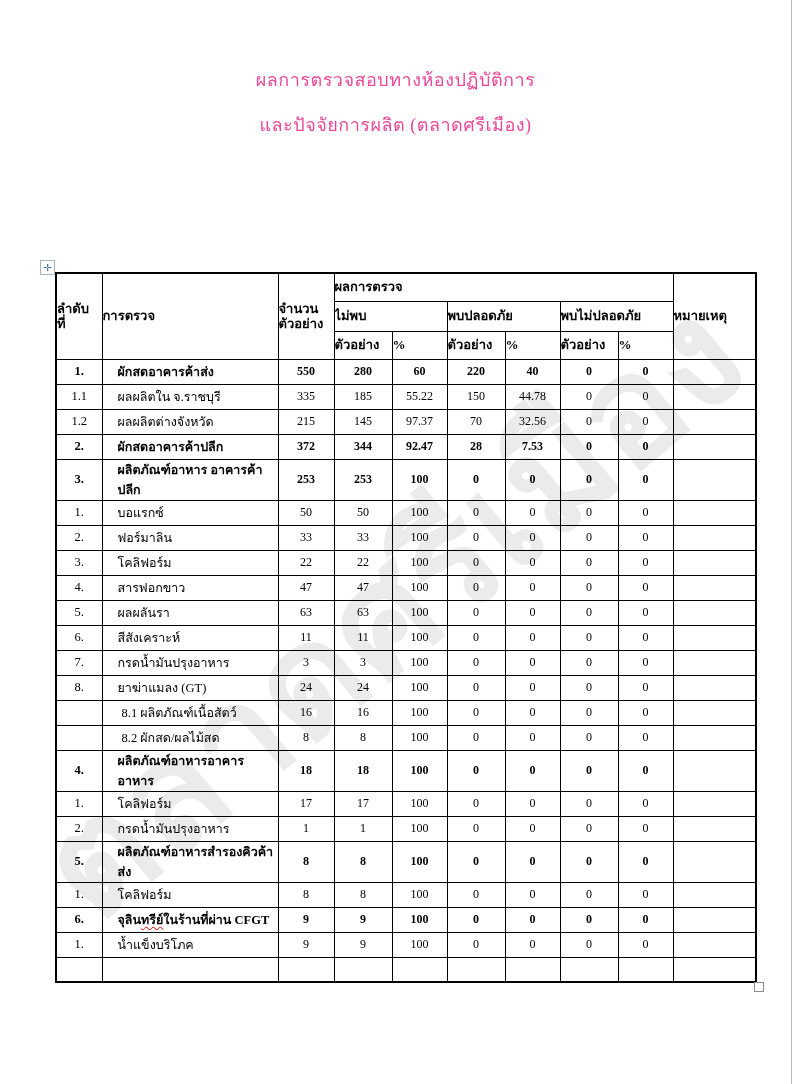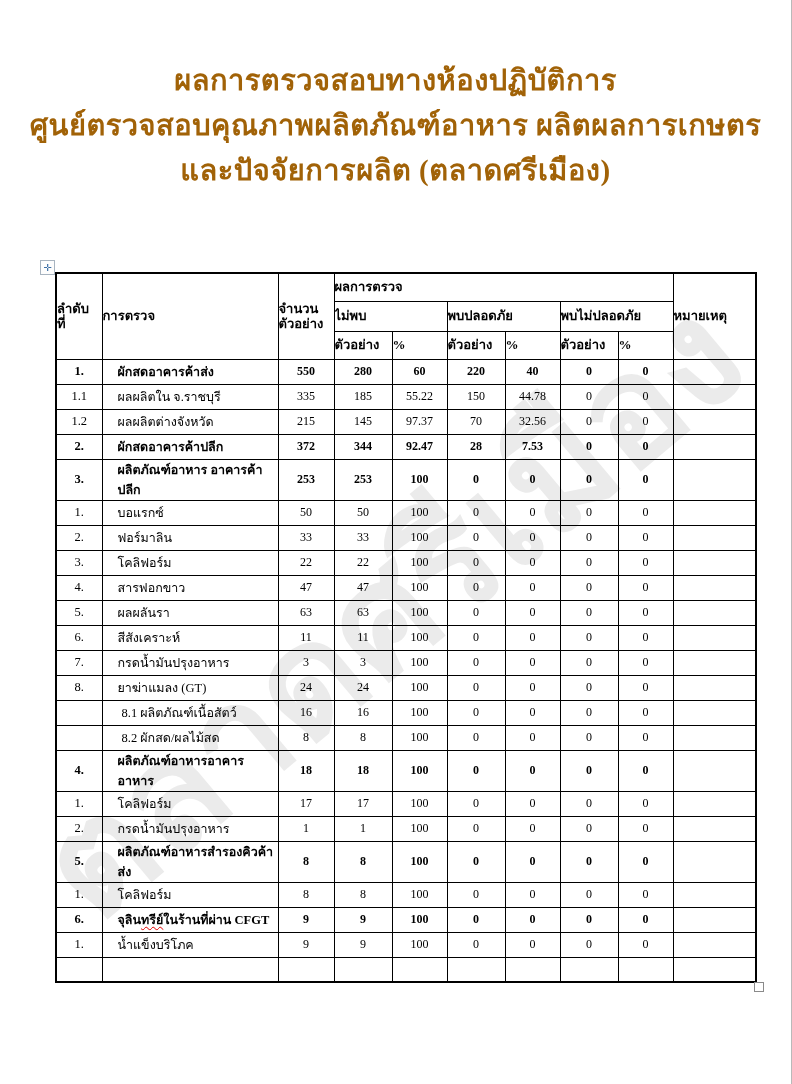--- a/index.html
+++ b/index.html
@@ -11,21 +11,21 @@
   .page{
     position:absolute;inset:0;background:#fff;
     border-right:1px solid #b9b9b9;
     overflow:hidden;
   }
   
   .title-block{
     padding-top:58px;text-align:center;
   }
   .title-line{
-    font-size:29px;font-weight:bold;color:#a16207;
+    font-size:18px;font-weight:normal;color:#ec4899;
     line-height:45px;letter-spacing:.5px;
   }
   
   .watermark{
     position:absolute;left:10px;top:250px;width:760px;height:720px;
     display:flex;align-items:center;justify-content:center;
     z-index:0;pointer-events:none;
   }
   .watermark span{
     display:block;white-space:nowrap;
@@ -84,21 +84,20 @@
 <body>
 
 <div class="page">
 
   <div class="watermark">
     <span>ตลาดศรีเมือง</span>
   </div>
 
   <div class="title-block">
     <div class="title-line">ผลการตรวจสอบทางห้องปฏิบัติการ</div>
-    <div class="title-line">ศูนย์ตรวจสอบคุณภาพผลิตภัณฑ์อาหาร ผลิตผลการเกษตร</div>
     <div class="title-line">และปัจจัยการผลิต (ตลาดศรีเมือง)</div>
   </div>
 
   <div class="table-wrap">
 
     <div class="move-handle">
       <span>✛</span>
     </div>
 
     <table>

